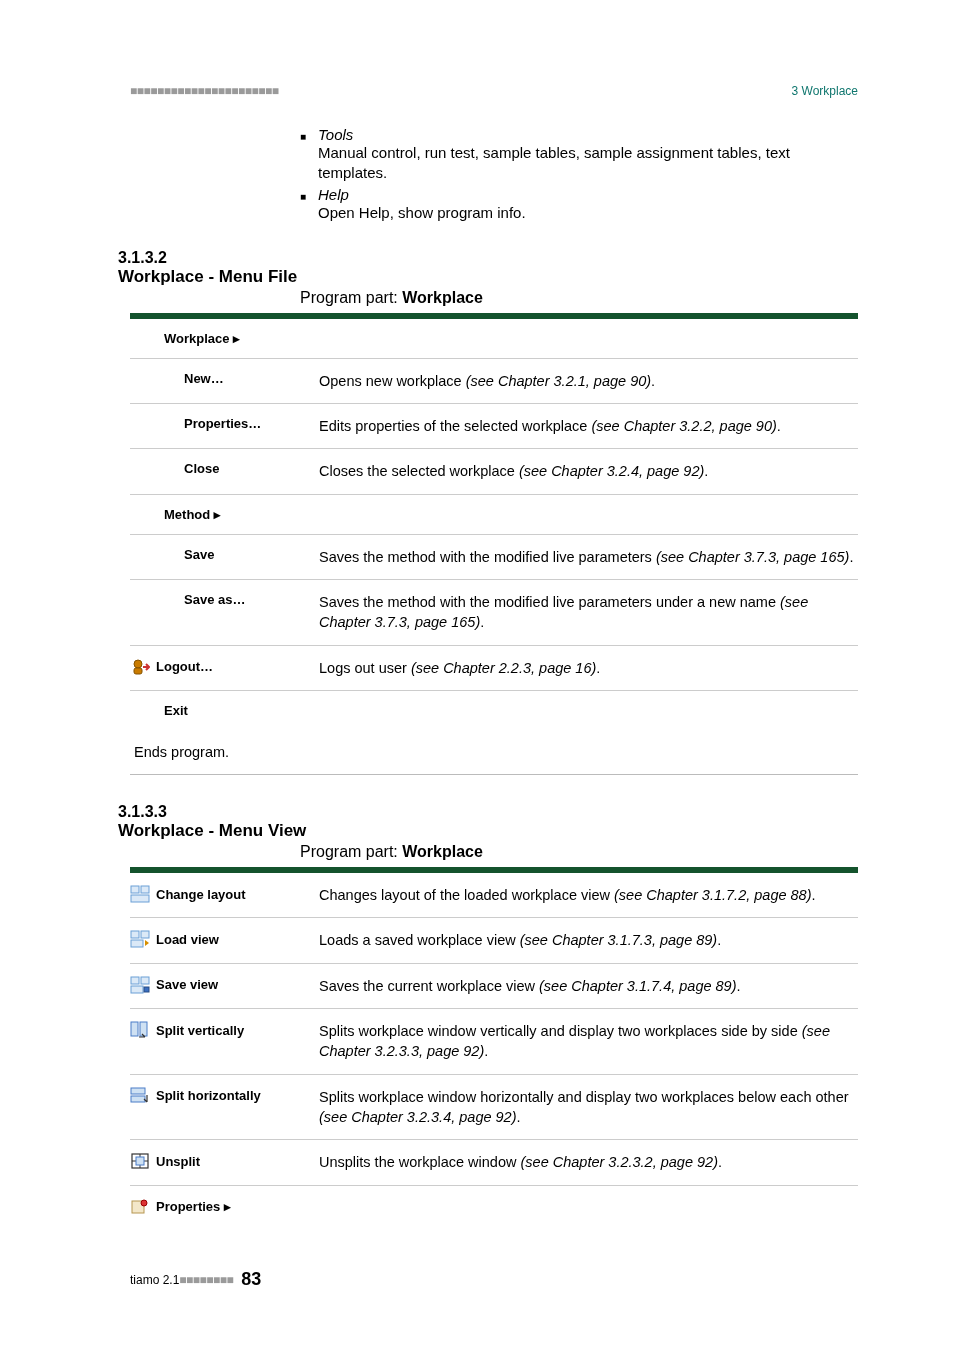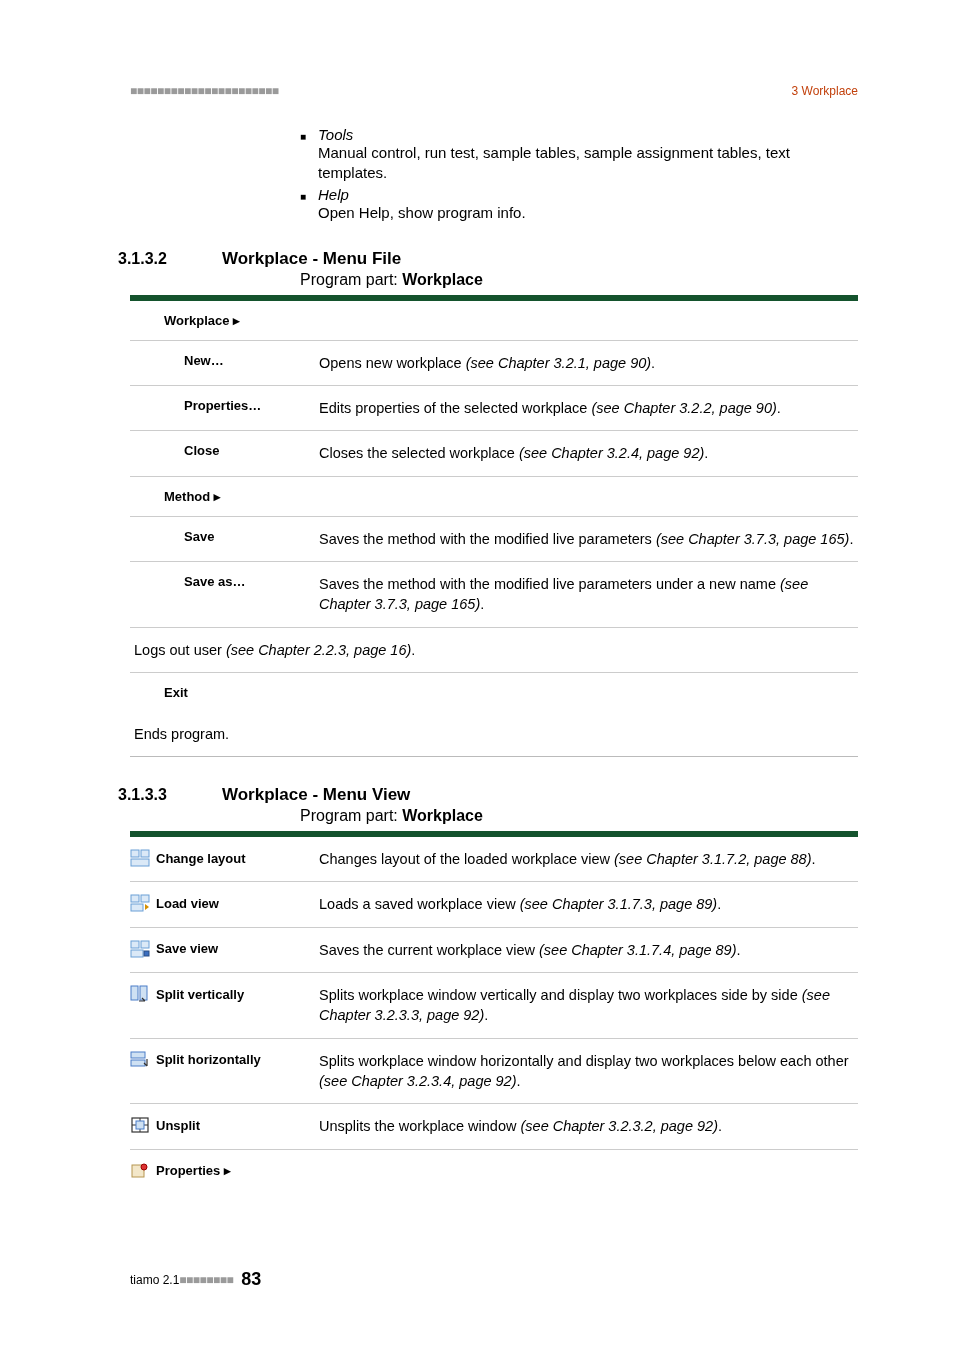--- a/index.html
+++ b/index.html
@@ -24,21 +24,21 @@
     align-items: center;
     margin-bottom: 28px;
   }
   .header-left {
     letter-spacing: -0.5px;
     color: #9a9a9a;
     font-size: 12px;
   }
   .header-right {
     font-size: 12px;
-    color: #c2410c;
+    color: #0f766e;
   }
   .intro-list {
     margin-left: 170px;
     margin-bottom: 26px;
     font-size: 15px;
   }
   .intro-list .li {
     display: flex;
     margin-bottom: 2px;
   }
@@ -57,20 +57,21 @@
   .intro-list .li-desc {
     font-size: 15px;
     line-height: 1.35;
   }
 
   .sect-head {
     display: flex;
     align-items: baseline;
     margin-bottom: 2px;
     margin-left: -12px;
+    flex-direction: column;
   }
   .sect-num {
     font-weight: 700;
     font-size: 16px;
     width: 104px;
     flex-shrink: 0;
   }
   .sect-title {
     font-weight: 700;
     font-size: 17px;
@@ -202,20 +203,30 @@
     </div>
     <div class="row">
       <div class="col-l indent2">Save</div>
       <div class="col-r"><span>Saves the method with the modified live parameters </span><span class="ref">(see Chapter 3.7.3, page 165)</span><span>.</span></div>
     </div>
     <div class="row">
       <div class="col-l indent2">Save as…</div>
       <div class="col-r"><span>Saves the method with the modified live parameters under a new name </span><span class="ref">(see Chapter 3.7.3, page 165)</span><span>.</span></div>
     </div>
     <div class="row">
+      <div class="col-l">
+        <span class="icon">
+          <svg viewBox="0 0 20 18">
+              <circle cx="8" cy="6" r="4" fill="#c97b00" stroke="#865300" stroke-width="1"></circle>
+              <rect x="4" y="10" width="8" height="6" rx="2" fill="#c97b00" stroke="#865300" stroke-width="1"></rect>
+              <path d="M13 9 L19 9 M16 6 L19 9 L16 12" stroke="#c33" stroke-width="2" fill="none"></path>
+            </svg>
+        </span>
+        <span>Logout…</span>
+      </div>
       <div class="col-r"><span>Logs out user </span><span class="ref">(see Chapter 2.2.3, page 16)</span><span>.</span></div>
     </div>
     <div class="row">
       <div class="col-l indent1">Exit</div>
       <div class="col-r">Ends program.</div>
     </div>
   </div>
 
   <div class="sect-head">
     <span class="sect-num">3.1.3.3</span>

